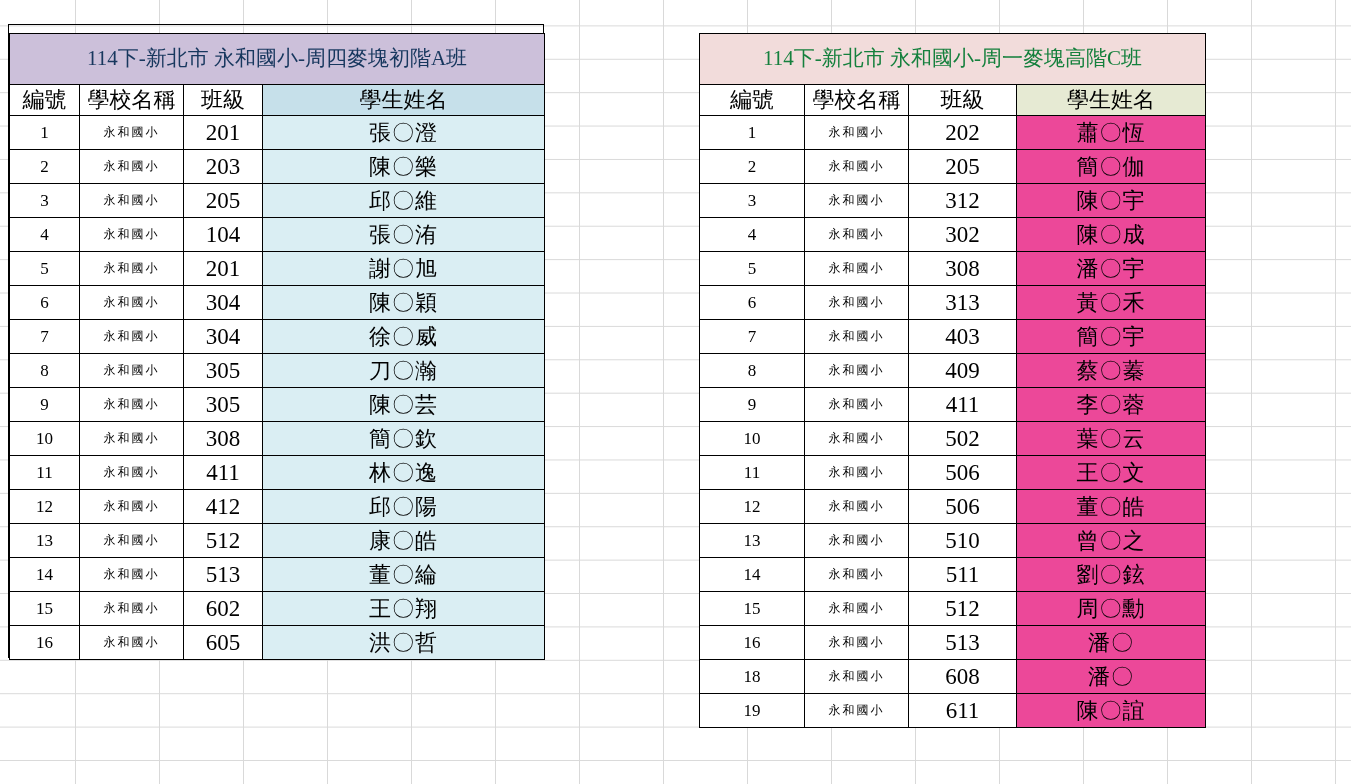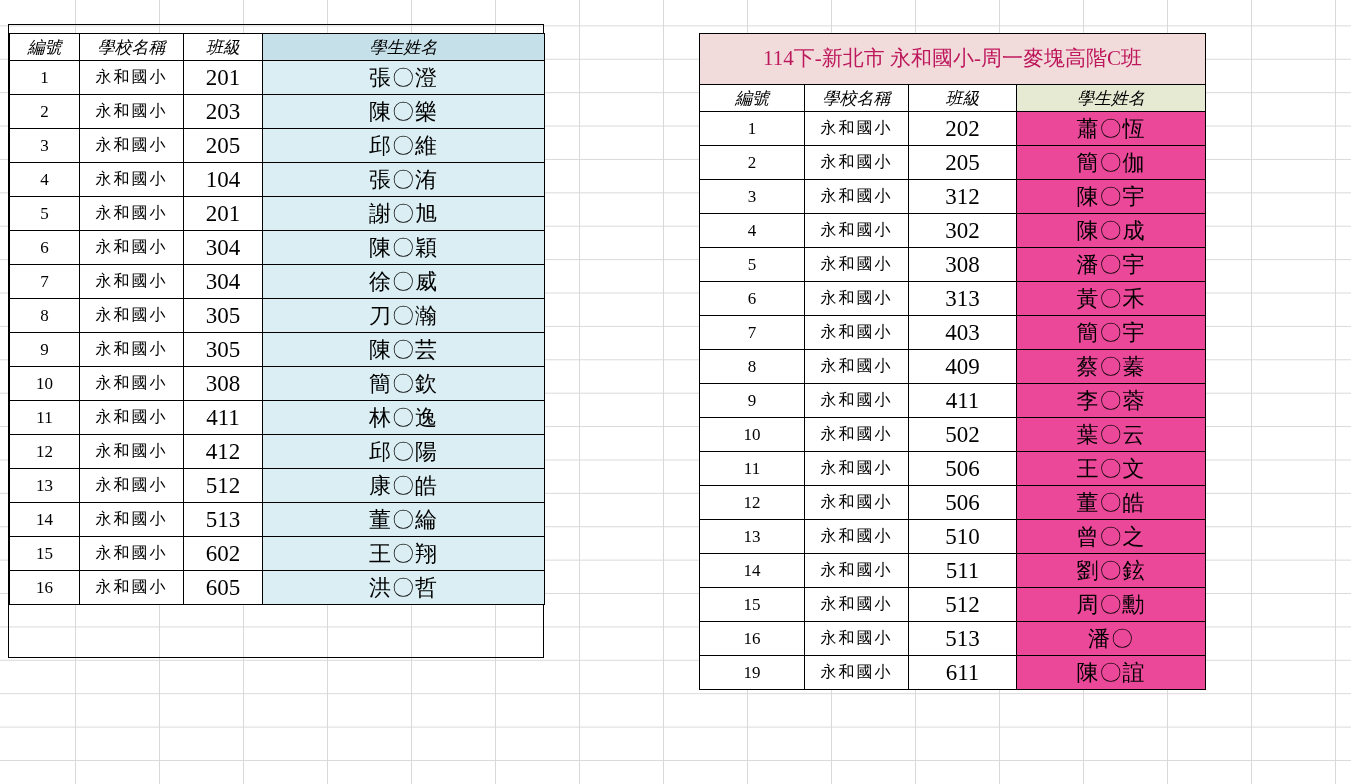--- a/index.html
+++ b/index.html
@@ -46,33 +46,32 @@
   }
 
   .title-cell {
     font-size: 21px;
     font-weight: bold;
     letter-spacing: 0px;
     height: 50px;
     line-height: 1.1;
   }
   .title-a { background: #ccc0da; color: #17375e; }
-  .title-c { background: #f2dcdb; color: #be185d; }
+  .title-c { background: #f2dcdb; color: #15803d; }
 
   .hdr {
-    font-size: 17px;
+    font-size: 22px;
     height: 26px;
     background: #ffffff;
-    font-style: italic;
   }
   .hdr.name-a { background: #c6e0ea; }
   .hdr.name-c { background: #e6ead3; }
 
   td.num { font-size: 17px; height: 33px; }
-  td.school { font-size: 16px; letter-spacing: 2px; }
+  td.school { font-size: 12px; letter-spacing: 2px; }
   td.cls { font-size: 23px; }
   td.sname { font-size: 22px; letter-spacing: 1px; }
 
   .name-a { background: #daeef3; }
   .name-c { background: #ec4899; }
 
   
   .tA col.c0 { width: 70px; }
   .tA col.c1 { width: 104px; }
   .tA col.c2 { width: 79px; }
@@ -102,20 +101,23 @@
 <div class="sheet" style="left:9px; top:33px;">
   <table class="roster tA">
     <colgroup>
       <col class="c0">
         <col class="c1">
         <col class="c2">
         <col class="c3">
     </colgroup>
     <tbody>
       <tr>
+        <td class="title-cell title-a" colspan="4">114下-新北市 永和國小-周四麥塊初階A班</td>
+      </tr>
+      <tr>
         <th class="hdr">編號</th>
         <th class="hdr">學校名稱</th>
         <th class="hdr">班級</th>
         <th class="hdr name-a">學生姓名</th>
       </tr>
 
       <tr>
         <td class="num">1</td>
         <td class="school">永和國小</td>
         <td class="cls">201</td>
@@ -324,20 +326,26 @@
         <td class="cls">512</td>
         <td class="sname name-c">周〇勳</td>
       </tr>
       <tr>
         <td class="num">16</td>
         <td class="school">永和國小</td>
         <td class="cls">513</td>
         <td class="sname name-c">潘〇</td>
       </tr>
       <tr>
+        <td class="num">18</td>
+        <td class="school">永和國小</td>
+        <td class="cls">608</td>
+        <td class="sname name-c">潘〇</td>
+      </tr>
+      <tr>
         <td class="num">19</td>
         <td class="school">永和國小</td>
         <td class="cls">611</td>
         <td class="sname name-c">陳〇誼</td>
       </tr>
     </tbody>
   </table>
 </div>
 
 </body></html>

